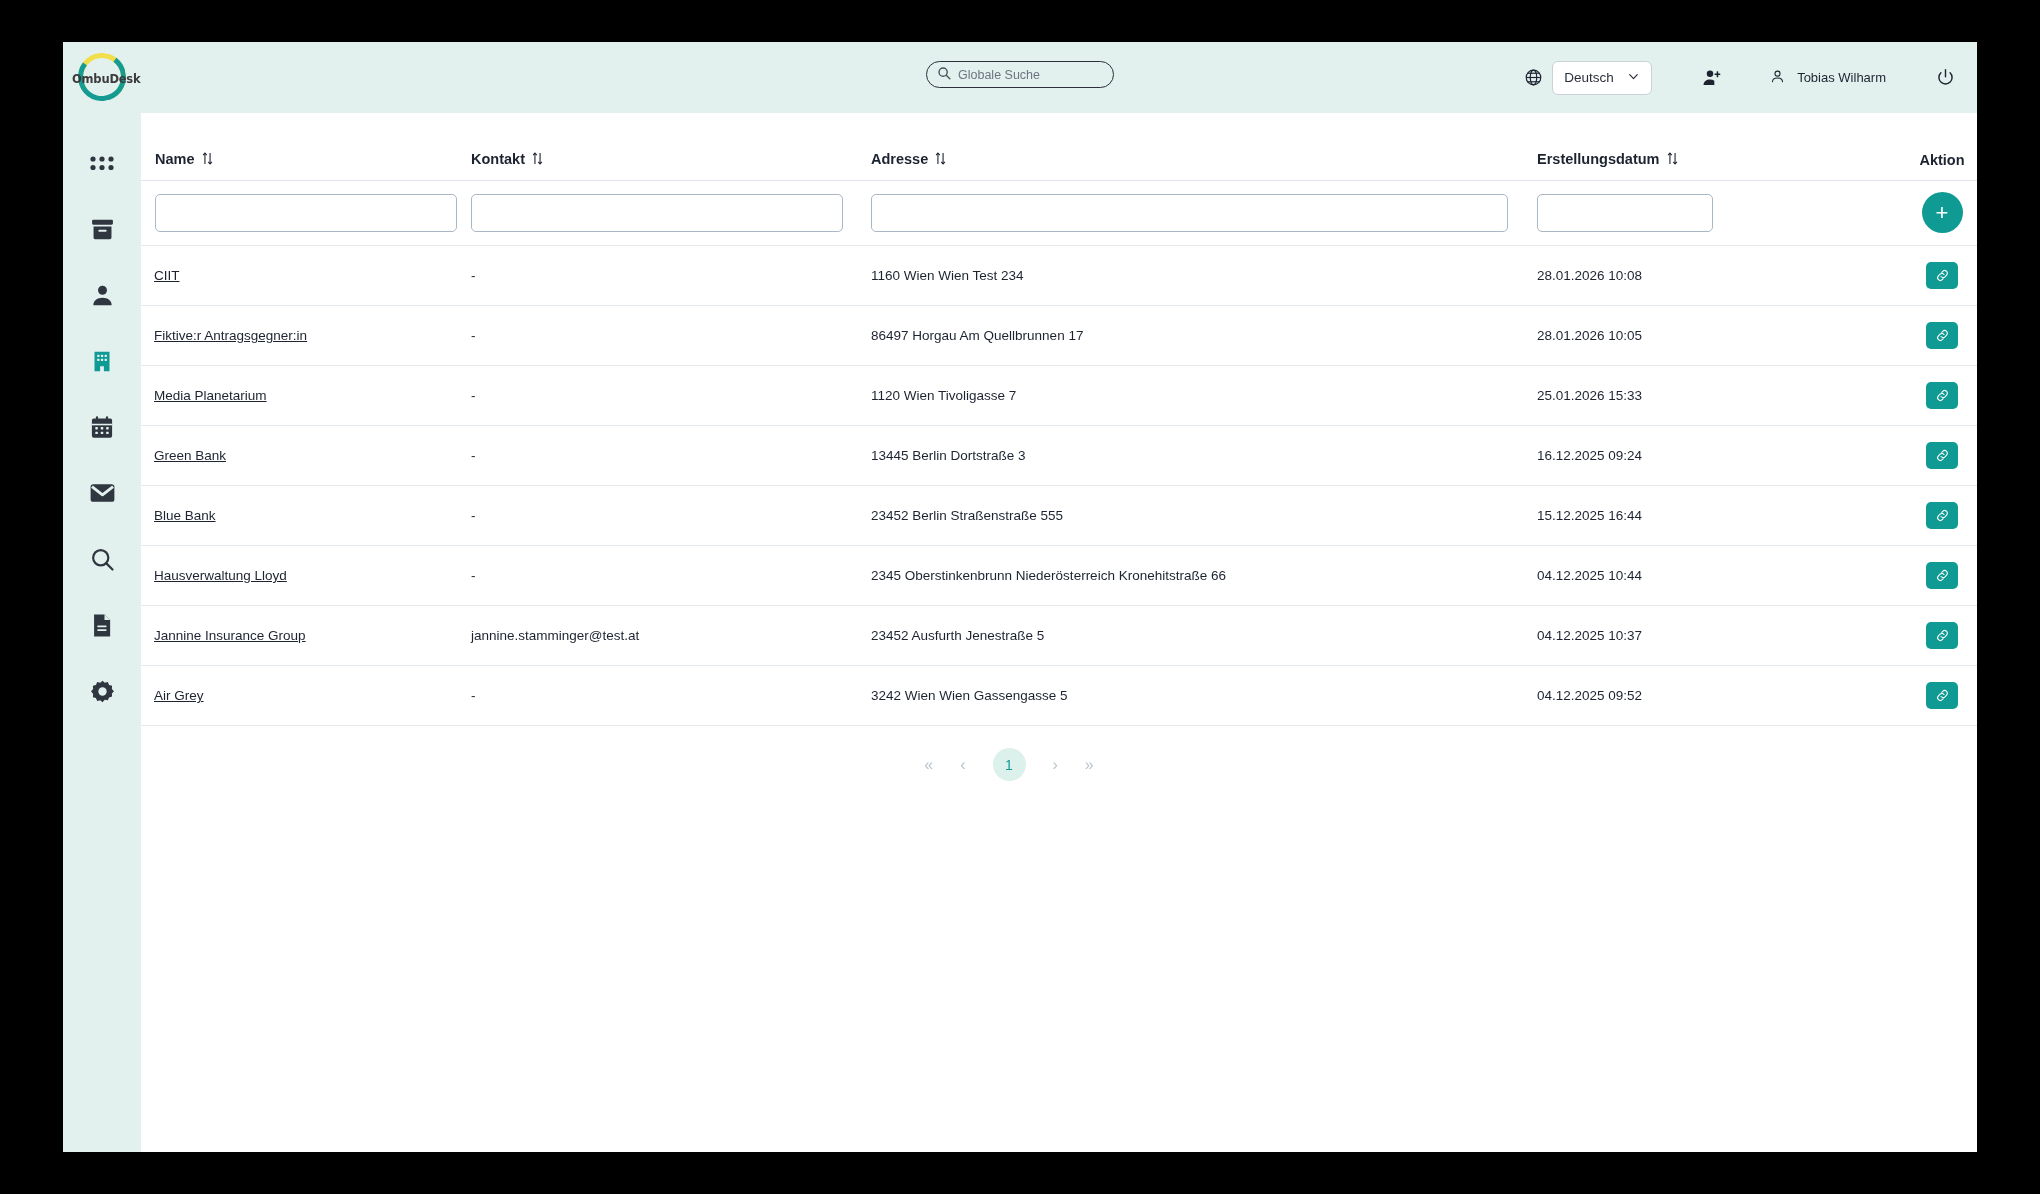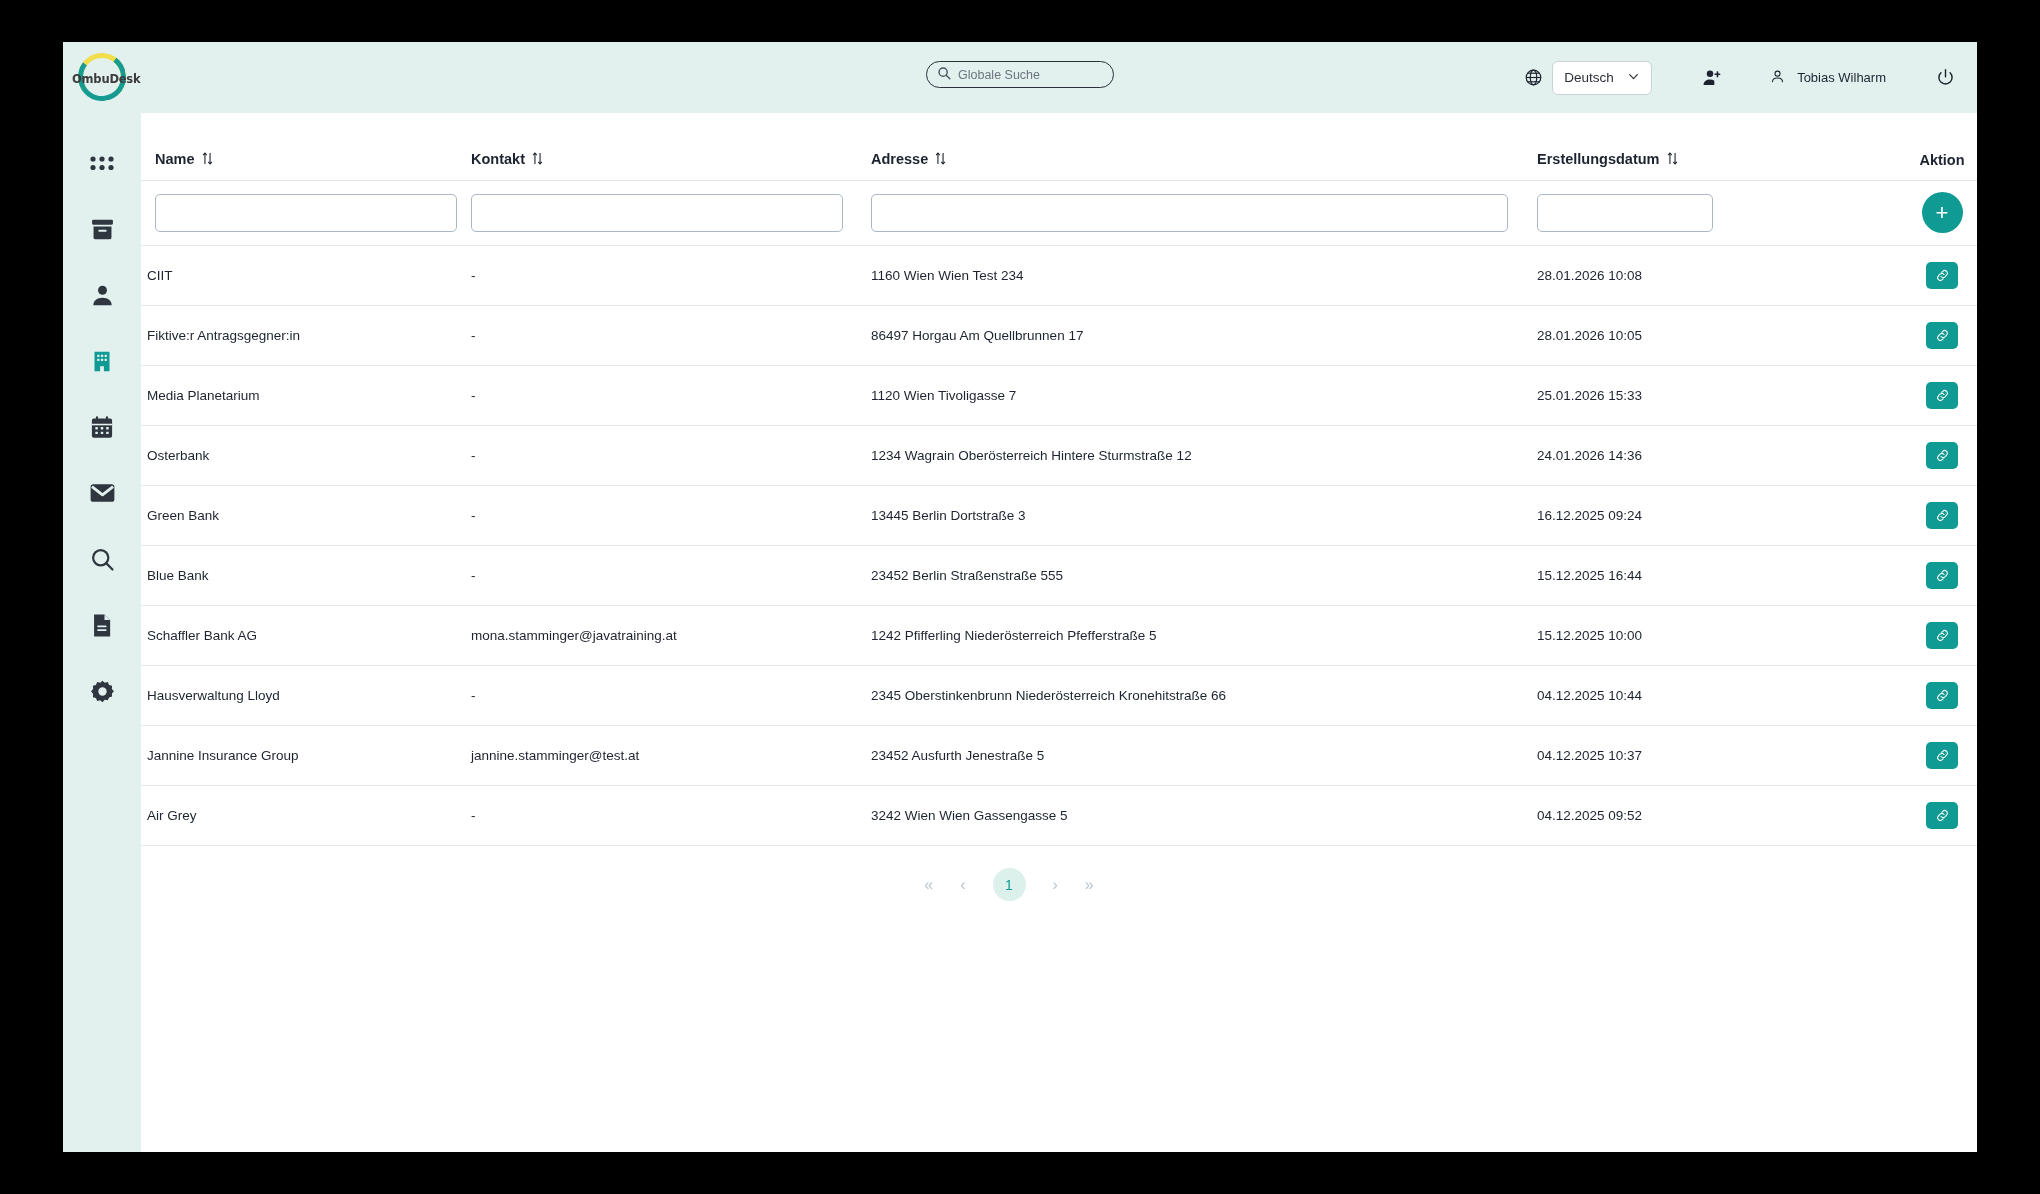--- a/index.html
+++ b/index.html
@@ -169,21 +169,21 @@
     font-weight: 300;
   }
 
   tbody.data tr td {
     font-size: 13.5px;
     color: #1d2330;
     padding: 16px 0 16px 0;
     border-bottom: 1px solid #e4e9ed;
     vertical-align: middle;
   }
-  tbody.data tr td.c-name { padding-left: 6px; }
+  tbody.data tr td.c-name { padding-left: 13px; text-decoration: underline; }
   tbody.data tr td.c-aktion { text-align: center; }
 
   .link-btn {
     width: 32px; height: 27px;
     background: #0f9b94;
     border: none; border-radius: 5px;
     display: inline-flex; align-items: center; justify-content: center;
     cursor: pointer;
   }
 
@@ -493,60 +493,36 @@
               <td>1120 Wien Tivoligasse 7</td>
               <td>25.01.2026 15:33</td>
               <td class="c-aktion"><button class="link-btn">
                   <svg width="15" height="15" viewBox="0 0 24 24" fill="none" stroke="#ffffff" stroke-width="1.7" stroke-linecap="round">
                     <path d="M9.6 13.6a4.3 4.3 0 0 0 6.3.5l2.6-2.6a4.3 4.3 0 0 0-6.1-6.1l-1.5 1.5"></path>
                     <path d="M14.4 10.4a4.3 4.3 0 0 0-6.3-.5l-2.6 2.6a4.3 4.3 0 0 0 6.1 6.1l1.5-1.5"></path>
                   </svg>
                 </button></td>
             </tr>
             <tr>
-              <td class="c-name">Osterbank</td>
-              <td>-</td>
-              <td>1234 Wagrain Oberösterreich Hintere Sturmstraße 12</td>
-              <td>24.01.2026 14:36</td>
-              <td class="c-aktion"><button class="link-btn">
-                  <svg width="15" height="15" viewBox="0 0 24 24" fill="none" stroke="#ffffff" stroke-width="1.7" stroke-linecap="round">
-                    <path d="M9.6 13.6a4.3 4.3 0 0 0 6.3.5l2.6-2.6a4.3 4.3 0 0 0-6.1-6.1l-1.5 1.5"></path>
-                    <path d="M14.4 10.4a4.3 4.3 0 0 0-6.3-.5l-2.6 2.6a4.3 4.3 0 0 0 6.1 6.1l1.5-1.5"></path>
-                  </svg>
-                </button></td>
-            </tr>
-            <tr>
               <td class="c-name">Green Bank</td>
               <td>-</td>
               <td>13445 Berlin Dortstraße 3</td>
               <td>16.12.2025 09:24</td>
               <td class="c-aktion"><button class="link-btn">
                   <svg width="15" height="15" viewBox="0 0 24 24" fill="none" stroke="#ffffff" stroke-width="1.7" stroke-linecap="round">
                     <path d="M9.6 13.6a4.3 4.3 0 0 0 6.3.5l2.6-2.6a4.3 4.3 0 0 0-6.1-6.1l-1.5 1.5"></path>
                     <path d="M14.4 10.4a4.3 4.3 0 0 0-6.3-.5l-2.6 2.6a4.3 4.3 0 0 0 6.1 6.1l1.5-1.5"></path>
                   </svg>
                 </button></td>
             </tr>
             <tr>
               <td class="c-name">Blue Bank</td>
               <td>-</td>
               <td>23452 Berlin Straßenstraße 555</td>
               <td>15.12.2025 16:44</td>
-              <td class="c-aktion"><button class="link-btn">
-                  <svg width="15" height="15" viewBox="0 0 24 24" fill="none" stroke="#ffffff" stroke-width="1.7" stroke-linecap="round">
-                    <path d="M9.6 13.6a4.3 4.3 0 0 0 6.3.5l2.6-2.6a4.3 4.3 0 0 0-6.1-6.1l-1.5 1.5"></path>
-                    <path d="M14.4 10.4a4.3 4.3 0 0 0-6.3-.5l-2.6 2.6a4.3 4.3 0 0 0 6.1 6.1l1.5-1.5"></path>
-                  </svg>
-                </button></td>
-            </tr>
-            <tr>
-              <td class="c-name">Schaffler Bank AG</td>
-              <td>mona.stamminger@javatraining.at</td>
-              <td>1242 Pfifferling Niederösterreich Pfefferstraße 5</td>
-              <td>15.12.2025 10:00</td>
               <td class="c-aktion"><button class="link-btn">
                   <svg width="15" height="15" viewBox="0 0 24 24" fill="none" stroke="#ffffff" stroke-width="1.7" stroke-linecap="round">
                     <path d="M9.6 13.6a4.3 4.3 0 0 0 6.3.5l2.6-2.6a4.3 4.3 0 0 0-6.1-6.1l-1.5 1.5"></path>
                     <path d="M14.4 10.4a4.3 4.3 0 0 0-6.3-.5l-2.6 2.6a4.3 4.3 0 0 0 6.1 6.1l1.5-1.5"></path>
                   </svg>
                 </button></td>
             </tr>
             <tr>
               <td class="c-name">Hausverwaltung Lloyd</td>
               <td>-</td>

